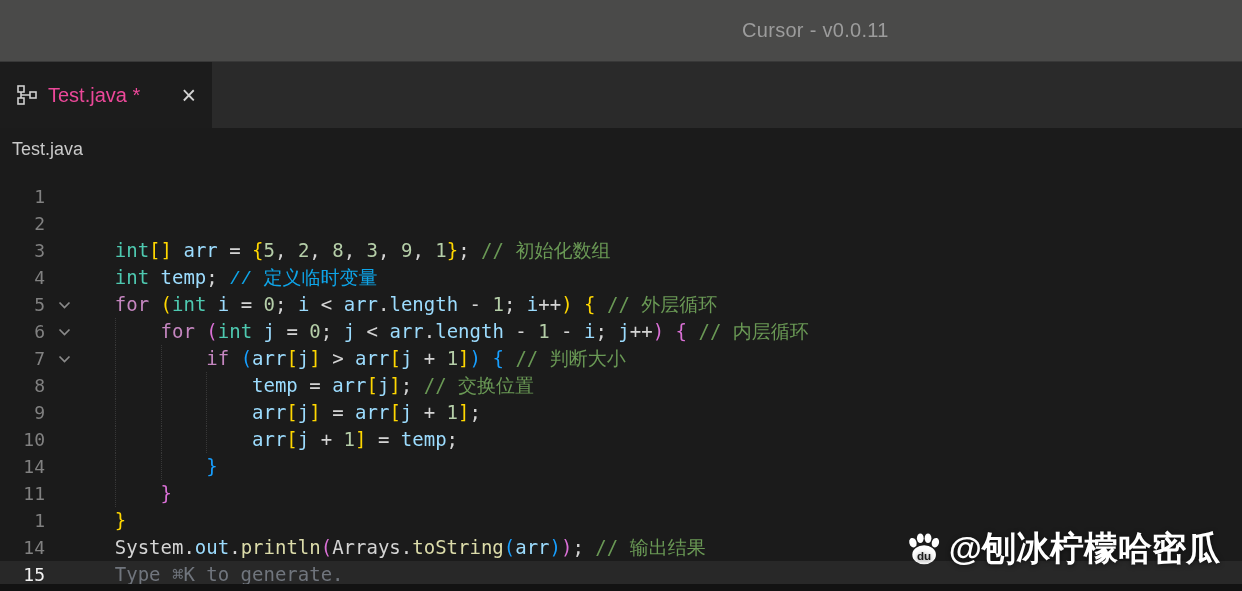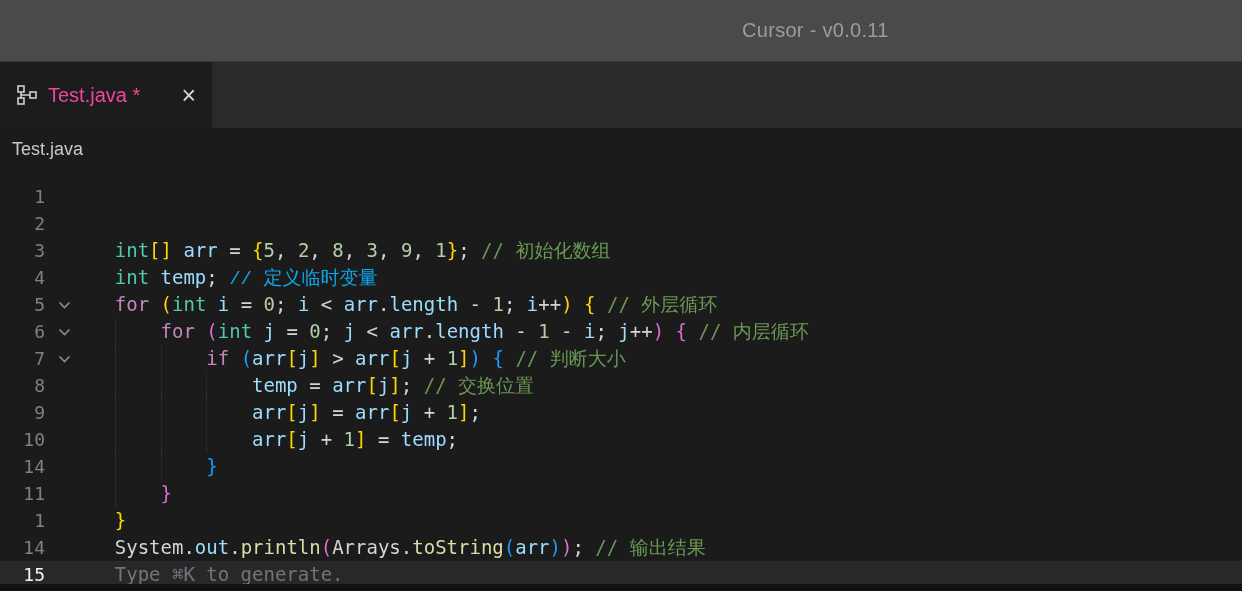--- a/index.html
+++ b/index.html
@@ -170,14 +170,25 @@
       </div>
       <div class="line current">
         <div class="gutter">
           <span class="lnum">15</span>
         </div>
         <div class="code"><span style="color: rgb(212, 212, 212);">    </span><span style="color: rgb(112, 117, 125);">Type ⌘K to generate.</span></div>
       </div>
     </div>
   <div class="bottom-strip"></div>
 
+  <div class="watermark">
+    <svg width="38" height="34" viewBox="0 0 36 32">
+      <ellipse cx="7.5" cy="10" rx="3.4" ry="4.6" fill="#ffffff" transform="rotate(-18 7.5 10)"></ellipse>
+      <ellipse cx="14.5" cy="5.8" rx="3.2" ry="4.6" fill="#ffffff"></ellipse>
+      <ellipse cx="21.8" cy="5.8" rx="3.2" ry="4.6" fill="#ffffff"></ellipse>
+      <ellipse cx="28.8" cy="10" rx="3.4" ry="4.6" fill="#ffffff" transform="rotate(18 28.8 10)"></ellipse>
+      <ellipse cx="18.1" cy="21.5" rx="11.2" ry="9" fill="#ffffff"></ellipse>
+      <text x="18.1" y="26" text-anchor="middle" font-family="Liberation Sans, sans-serif" font-size="11" font-weight="bold" fill="#1b1b1b">du</text>
+    </svg>
+    <span class="handle">@刨冰柠檬哈密瓜</span>
+  </div>
 
 </div>
 
 </body></html>

